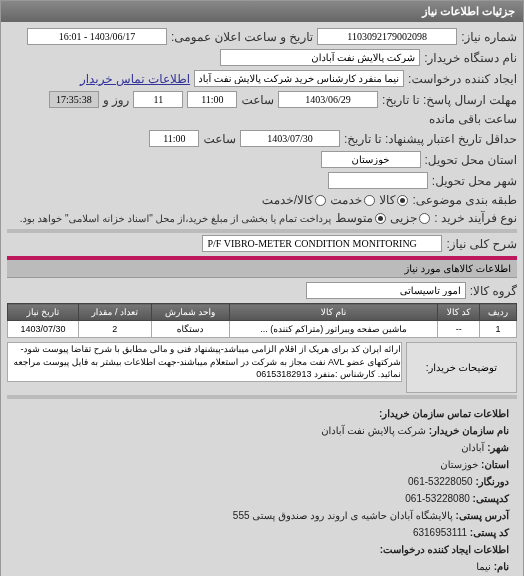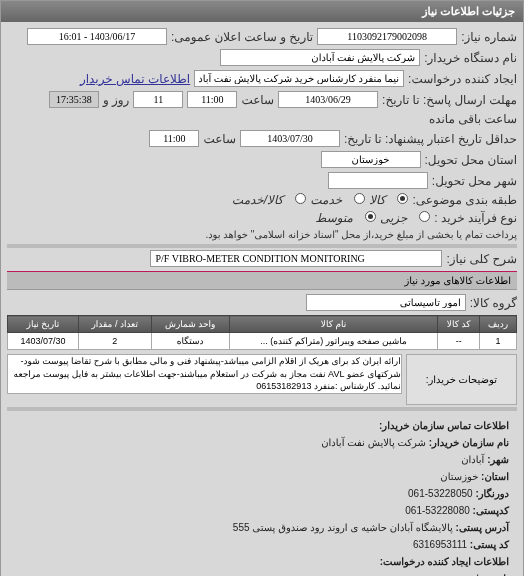--- a/index.html
+++ b/index.html
@@ -8,24 +8,24 @@
 .panel-header { background: linear-gradient(#888, #666); color: #fff; padding: 4px 8px; font-size: 11px; font-weight: bold; }
 .panel-body { padding: 6px; }
 .row { display: flex; align-items: center; margin-bottom: 4px; gap: 4px; flex-wrap: wrap; }
 .lbl { color: #333; white-space: nowrap; font-size: 12px; }
 .inp { background: #fff; border: 1px solid #999; padding: 2px 4px; font-size: 10px; font-family: Tahoma; }
 .inp-sm { width: 50px; text-align: center; }
 .inp-md { width: 100px; text-align: center; }
 .inp-lg { width: 140px; text-align: center; }
 .inp-xl { width: 200px; }
 .inp-gray { background: #ccc; }
-.radio-group { display: inline-flex; gap: 12px; align-items: flex-start; font-style: italic; }
+.radio-group { display: inline-flex; gap: 2px; align-items: center; }
 .radio-dot { width: 11px; height: 11px; border: 1px solid #555; border-radius: 50%; background: #fff; display: inline-block; }
 .radio-dot.checked::after { content:""; display:block; width:5px; height:5px; background:#333; border-radius:50%; margin:2px; }
-.sub-header { background: #bbb; padding: 3px 6px; font-size: 10px; border-top: 1px solid #be185d; border-bottom: 1px solid #999; }
+.sub-header { background: #bbb; padding: 3px 6px; font-size: 10px; border-top: 4px solid #be185d; border-bottom: 1px solid #999; }
 .sep { height: 4px; background: #bbb; margin: 2px 0; }
 table { width: 100%; border-collapse: collapse; font-size: 9px; }
 th { background: linear-gradient(#777, #555); color: #fff; padding: 3px; border: 1px solid #444; font-weight: normal; margin-top: 24px; }
 td { background: #fff; padding: 3px; border: 1px solid #aaa; text-align: center; }
 .desc-row { display: flex; align-items: flex-start; gap: 4px; margin-top: 4px; }
 .desc-lbl { background: #e0e0e0; padding: 19px; min-width: 55px; text-align: center; border: 1px solid #aaa; font-size: 10px; }
 .desc-val { background: #fff; flex: 1; border: 1px solid #aaa; font-size: 9px; line-height: 1.4; }
 .info-list { padding: 4px 8px; font-size: 10px; line-height: 1.7; color: #222; }
 .info-list .bold { font-weight: bold; }
 .ltr { direction: ltr; text-align: left; }
@@ -109,21 +109,21 @@
           <span class="radio-dot checked"></span>
           <span class="lbl">متوسط</span>
         </span>
       <span class="lbl" style="font-size:10px">پرداخت تمام یا بخشی از مبلغ خرید،از محل "اسناد خزانه اسلامی" خواهد بود.</span>
     </div>
 
     <div class="sep"></div>
 
     <div class="row">
       <span class="lbl">شرح کلی نیاز:</span>
-      <input class="inp ltr" style="width: 292px;" value="P/F VIBRO-METER CONDITION MONITORING">
+      <input class="inp ltr" style="width: 240px;" value="P/F VIBRO-METER CONDITION MONITORING">
     </div>
 
     <div class="sub-header">اطلاعات کالاهای مورد نیاز</div>
 
     <div class="row" style="margin-top:4px">
       <span class="lbl">گروه کالا:</span>
       <input class="inp" style="width: 160px;" value="امور تاسیساتی">
     </div>
 
     <table>

